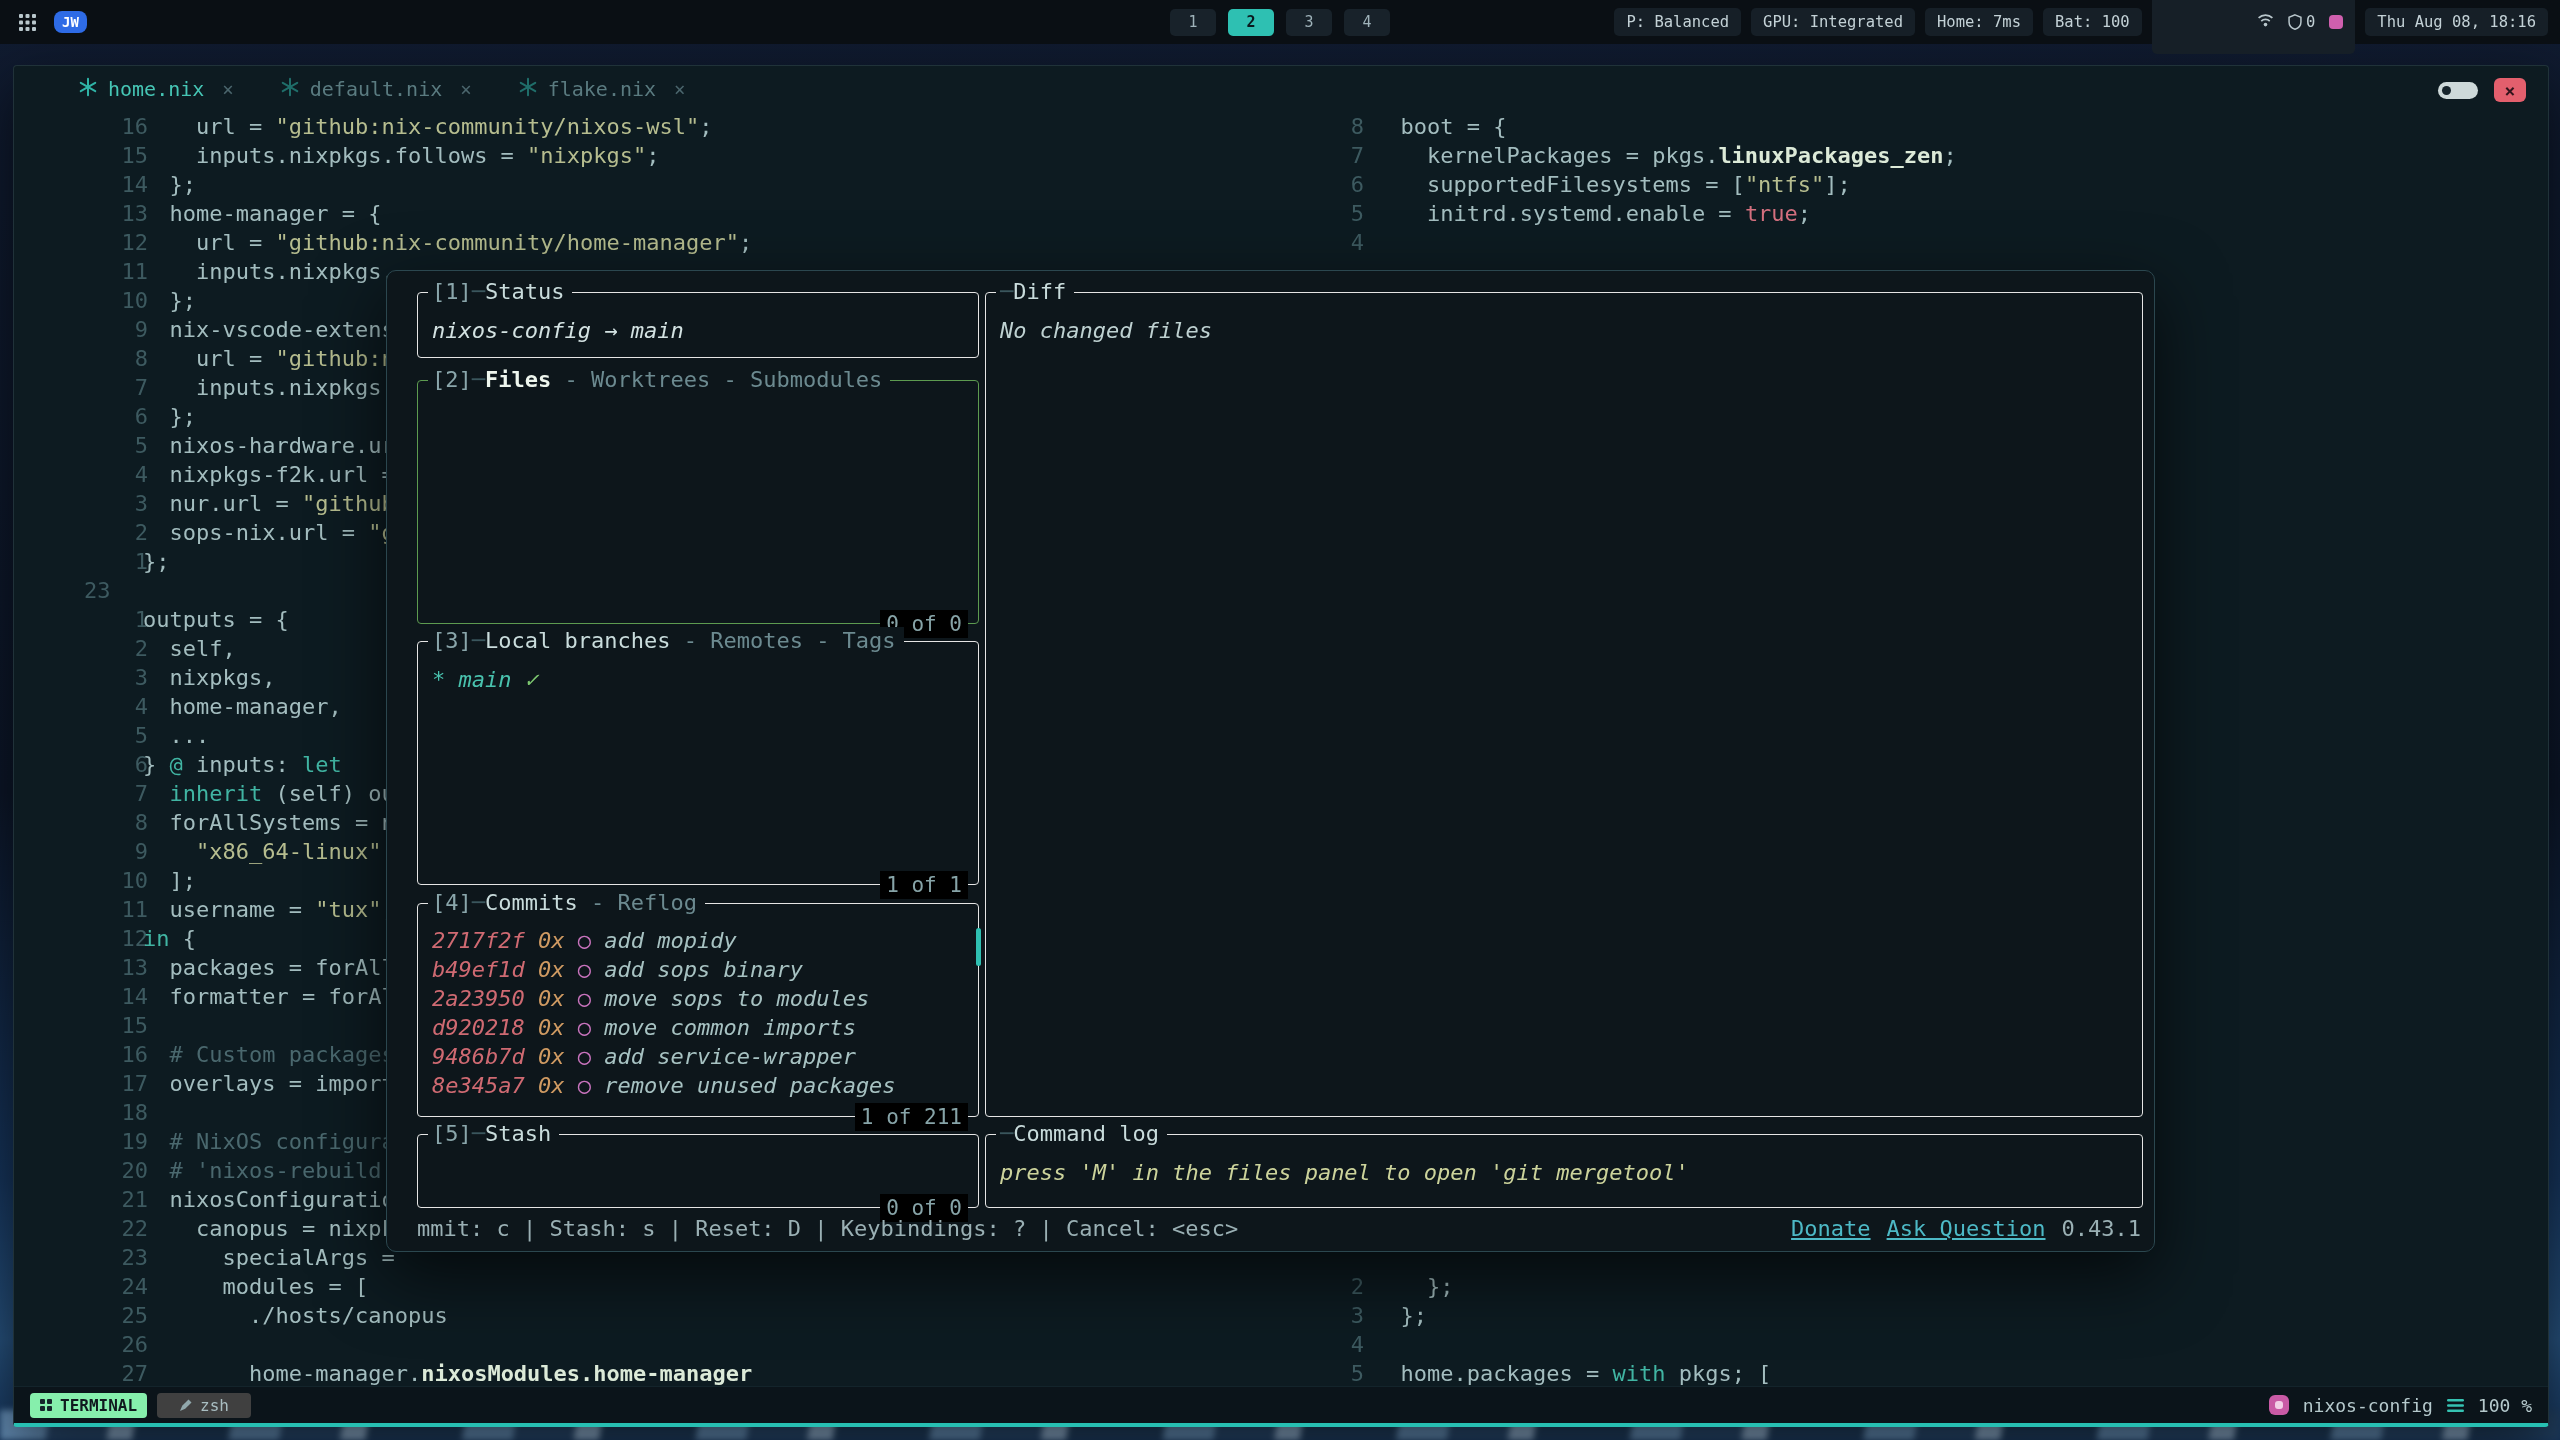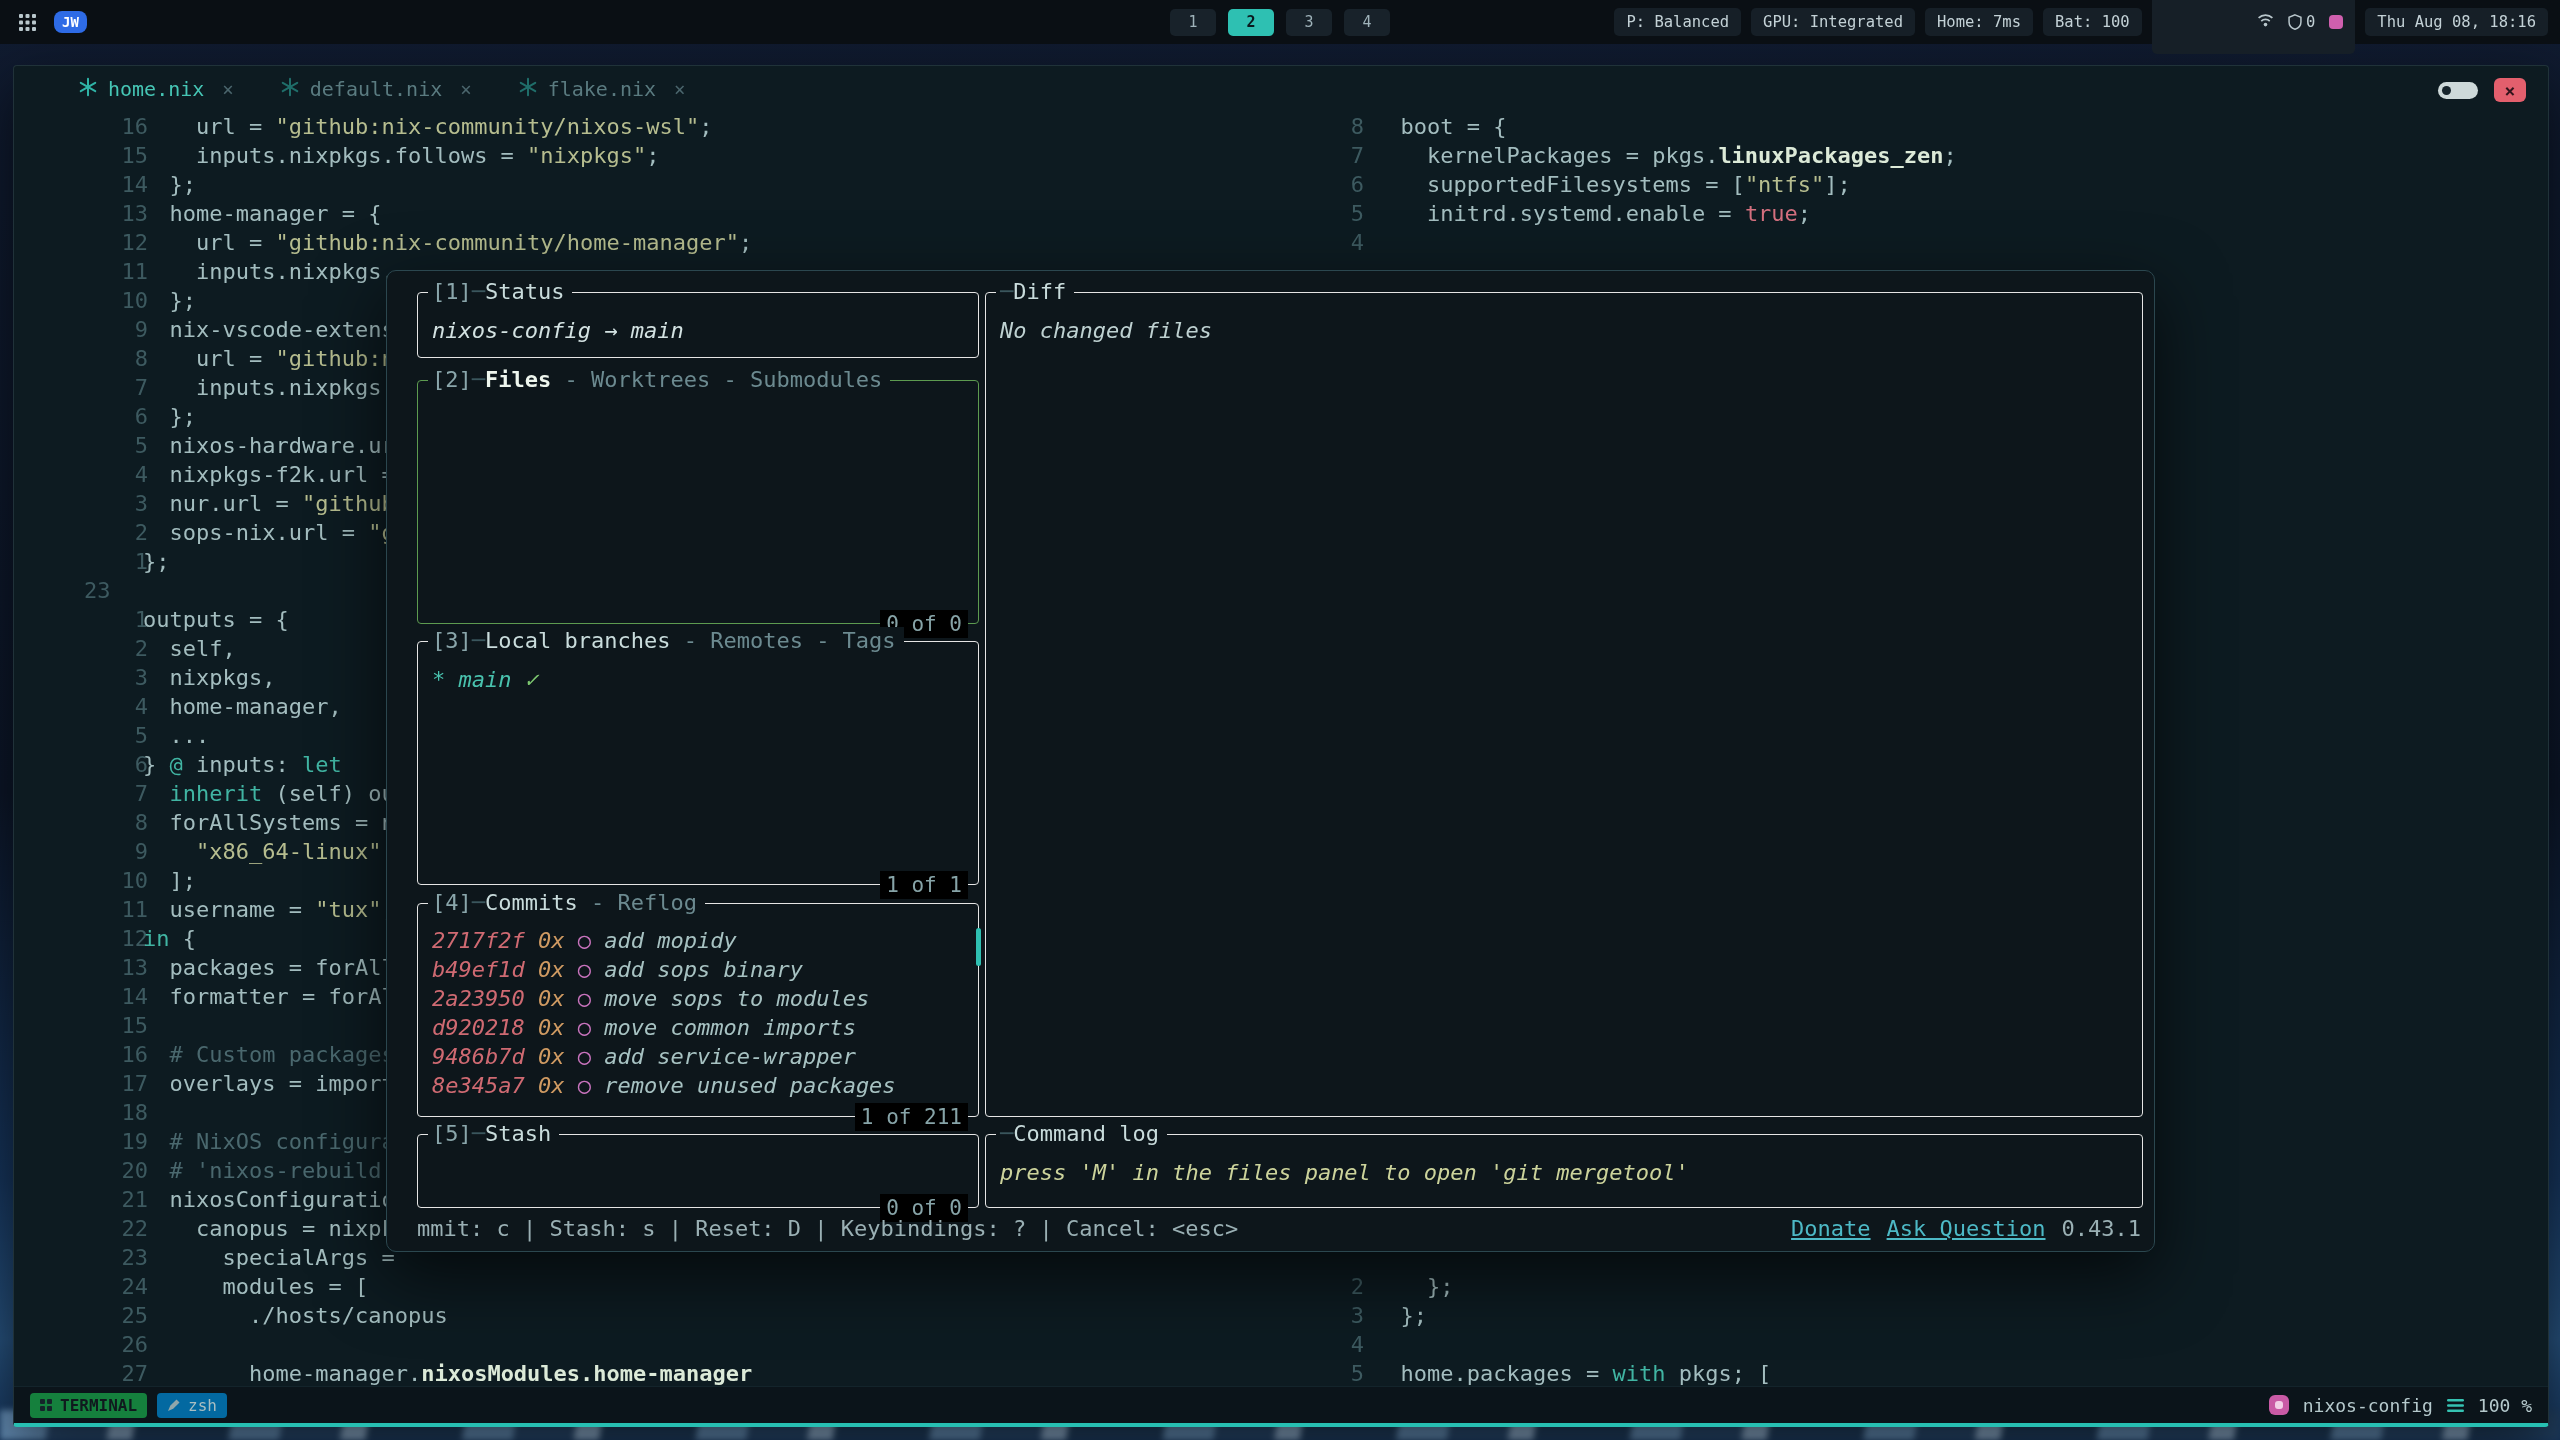--- a/index.html
+++ b/index.html
@@ -82,23 +82,23 @@
   .lg-scroll{position:absolute;right:-3px;top:24px;width:5px;height:38px;background:#2fc0b2;border-radius:3px;}
   .lg-keybar{position:absolute;left:30px;right:13px;top:944px;display:flex;justify-content:space-between;
     color:#9ab0b4;line-height:28px;white-space:pre;}
   .lg-kb-right{display:flex;gap:16px;}
   .lg-link{color:#4db9c6;text-decoration:underline;cursor:pointer;}
   .lg-version{color:#9ab0b4;}
 
   
   .statusbar{position:absolute;left:0;right:0;bottom:0;height:36px;background:#0b141a;border-top:1px solid #13242b;
     display:flex;align-items:center;padding:0 16px;gap:10px;z-index:10;}
-  .mode-chip{background:#15803d;color:#10191e;font-weight:bold;padding:3px 10px;border-radius:4px;
+  .mode-chip{background:#86efac;color:#10191e;font-weight:bold;padding:3px 10px;border-radius:4px;
     display:flex;align-items:center;gap:8px;font-size:16px;}
-  .shell-chip{background:#0369a1;color:#a9bec2;padding:3px 10px;border-radius:4px;display:flex;align-items:center;gap:8px;font-size:16px;}
+  .shell-chip{background:#404040;color:#a9bec2;padding:3px 22px;border-radius:4px;display:flex;align-items:center;gap:8px;font-size:16px;}
   .sb-right{margin-left:auto;display:flex;align-items:center;gap:14px;color:#b5c9cc;font-size:18px;}
   .session-icon{width:20px;height:20px;border-radius:6px;background:#c95aa5;position:relative;}
   .session-icon::after{content:"";position:absolute;left:6px;top:6px;width:8px;height:8px;border-radius:3px;background:#f2cfe6;}
 </style>
 </head>
 <body>
 
 <div class="screen">
   <div class="wall-band"></div>
 

